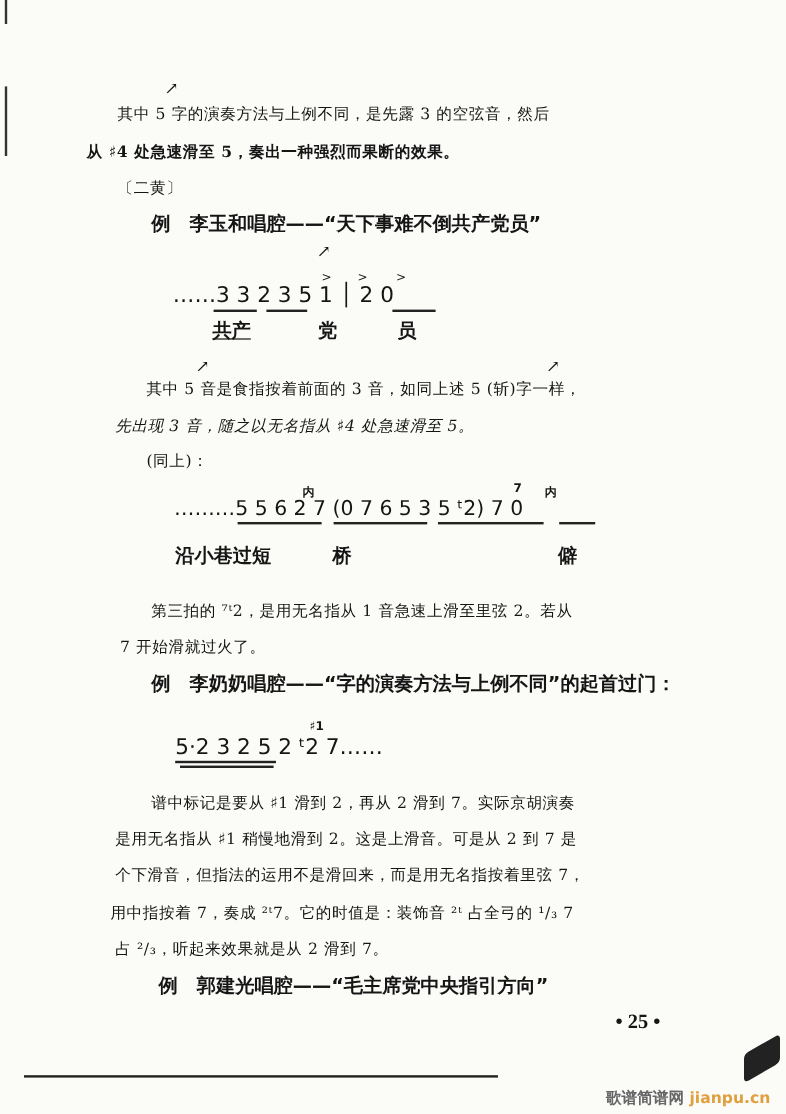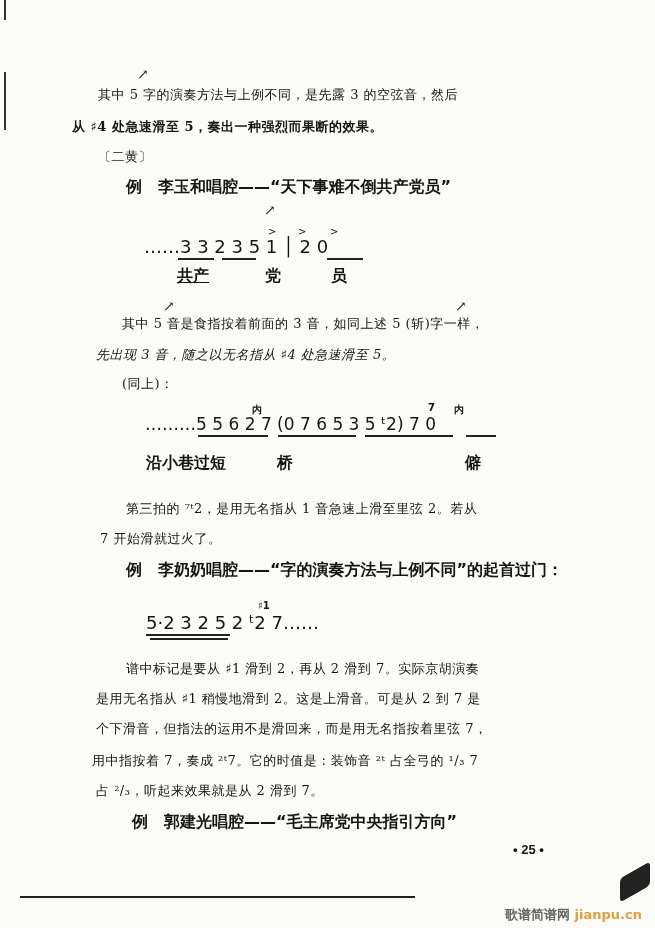--- a/index.html
+++ b/index.html
@@ -11,21 +11,21 @@
   }
   .abs { position:absolute; white-space:nowrap; }
   .txt { font-size:13px; letter-spacing:0.5px; }
   .bold { font-weight:bold; font-family:"DejaVu Sans", sans-serif; font-size:16px; }
   .margin-bar { position:absolute; left:4px; width:2px; background:#333; }
   .score { position:absolute; font-family:"DejaVu Sans", sans-serif; font-size:18px; white-space:nowrap; }
   .ul { position:absolute; height:1.6px; background:#222; }
   .acc { position:absolute; font-size:10px; font-family:"DejaVu Sans", sans-serif; }
   .small { position:absolute; font-size:10px; font-family:"DejaVu Sans", sans-serif; font-weight:bold; }
   .lyric { position:absolute; font-size:16px; font-weight:bold; font-family:"DejaVu Sans", sans-serif; white-space:nowrap; }
-  .pagenum { position:absolute; font-family:Liberation Sans, sans-serif; font-weight:bold; font-size:13px; }
+  .pagenum { position:absolute; font-family:Liberation Serif, serif; font-weight:bold; font-size:17px; }
   .footer-line { position:absolute; left:20px; top:896px; width:395px; height:2px; background:#222; }
   .watermark { position:absolute; left:505px; top:906px; font-size:13px; font-family:"DejaVu Sans", sans-serif; color:#666;font-weight:bold; }
   .watermark .en { color:#e0a040; }
 </style>
 </head>
 <body>
 
 <div class="margin-bar" style="top:0;height:20px;"></div>
 <div class="margin-bar" style="top:72px;height:58px;"></div>
 

